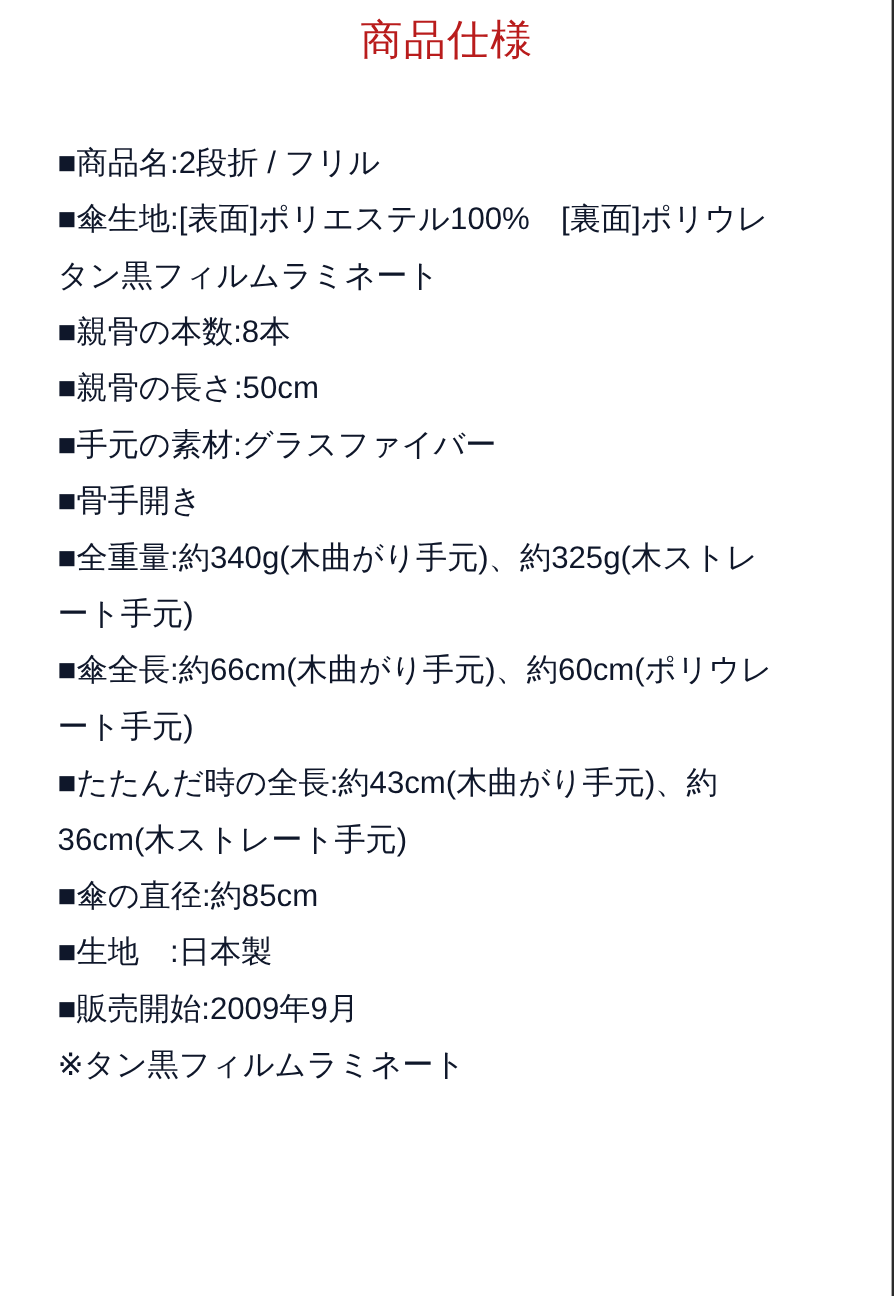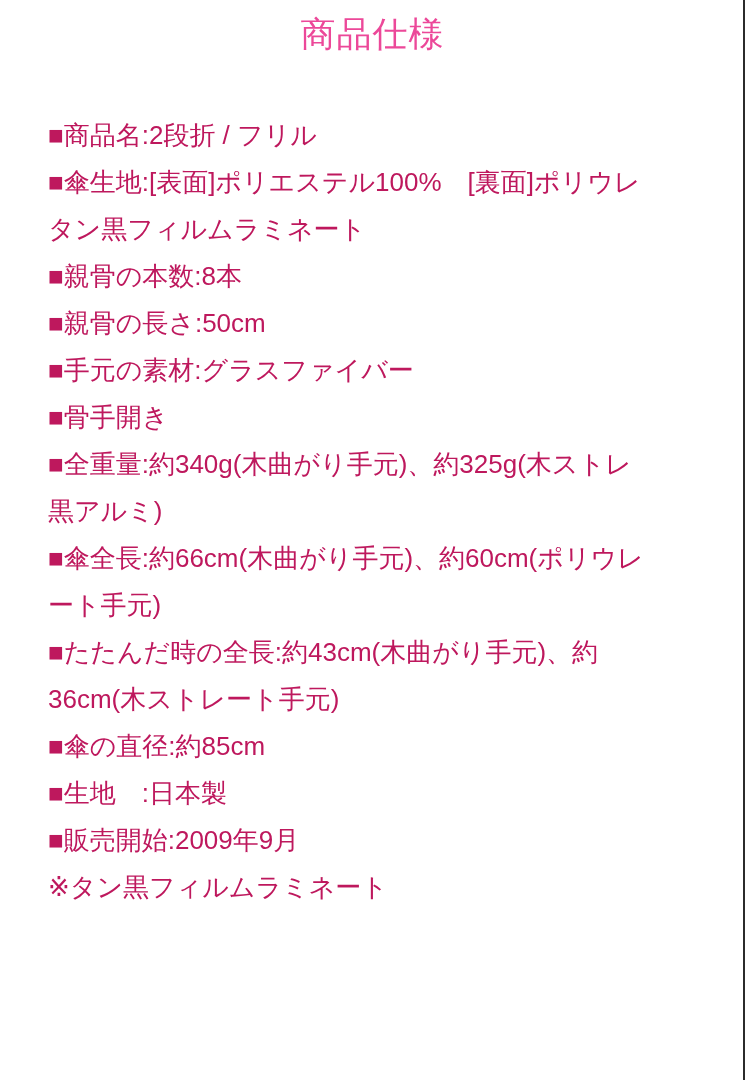--- a/index.html
+++ b/index.html
@@ -24,54 +24,54 @@
     background: #2b2b2b;
   }
   .page-title {
     margin: 0;
     padding-top: 12px;
     text-align: center;
     font-size: 35px;
     font-weight: 400;
     letter-spacing: 1px;
     line-height: 1.25;
-    color: #ec4899;
+    color: #b91c1c;
   }
   .specs {
     position: absolute;
     top: 112px;
     left: 48px;
     right: 56px;
   }
   .spec-item {
     margin: 0;
     font-size: 26px;
     line-height: 47px;
     font-weight: 400;
-    color: #be185d;
+    color: #0f172a;
     white-space: pre-wrap;
     word-break: break-all;
   }
 </style>
 </head>
 <body>
 
 <div class="page">
   <h1 class="page-title">商品仕様</h1>
 
   <div class="specs">
     <p class="spec-item">■商品名:2段折 / フリル</p>
     <p class="spec-item">■傘生地:[表面]ポリエステル100%　[裏面]ポリウレ
 タン黒フィルムラミネート</p>
     <p class="spec-item">■親骨の本数:8本</p>
     <p class="spec-item">■親骨の長さ:50cm</p>
     <p class="spec-item">■手元の素材:グラスファイバー</p>
     <p class="spec-item">■骨手開き</p>
     <p class="spec-item">■全重量:約340g(木曲がり手元)、約325g(木ストレ
-黒アルミ)</p>
+ート手元)</p>
     <p class="spec-item">■傘全長:約66cm(木曲がり手元)、約60cm(ポリウレ
 ート手元)</p>
     <p class="spec-item">■たたんだ時の全長:約43cm(木曲がり手元)、約
 36cm(木ストレート手元)</p>
     <p class="spec-item">■傘の直径:約85cm</p>
     <p class="spec-item">■生地　:日本製</p>
     <p class="spec-item">■販売開始:2009年9月</p>
     <p class="spec-item">※タン黒フィルムラミネート</p>
   </div>
 

